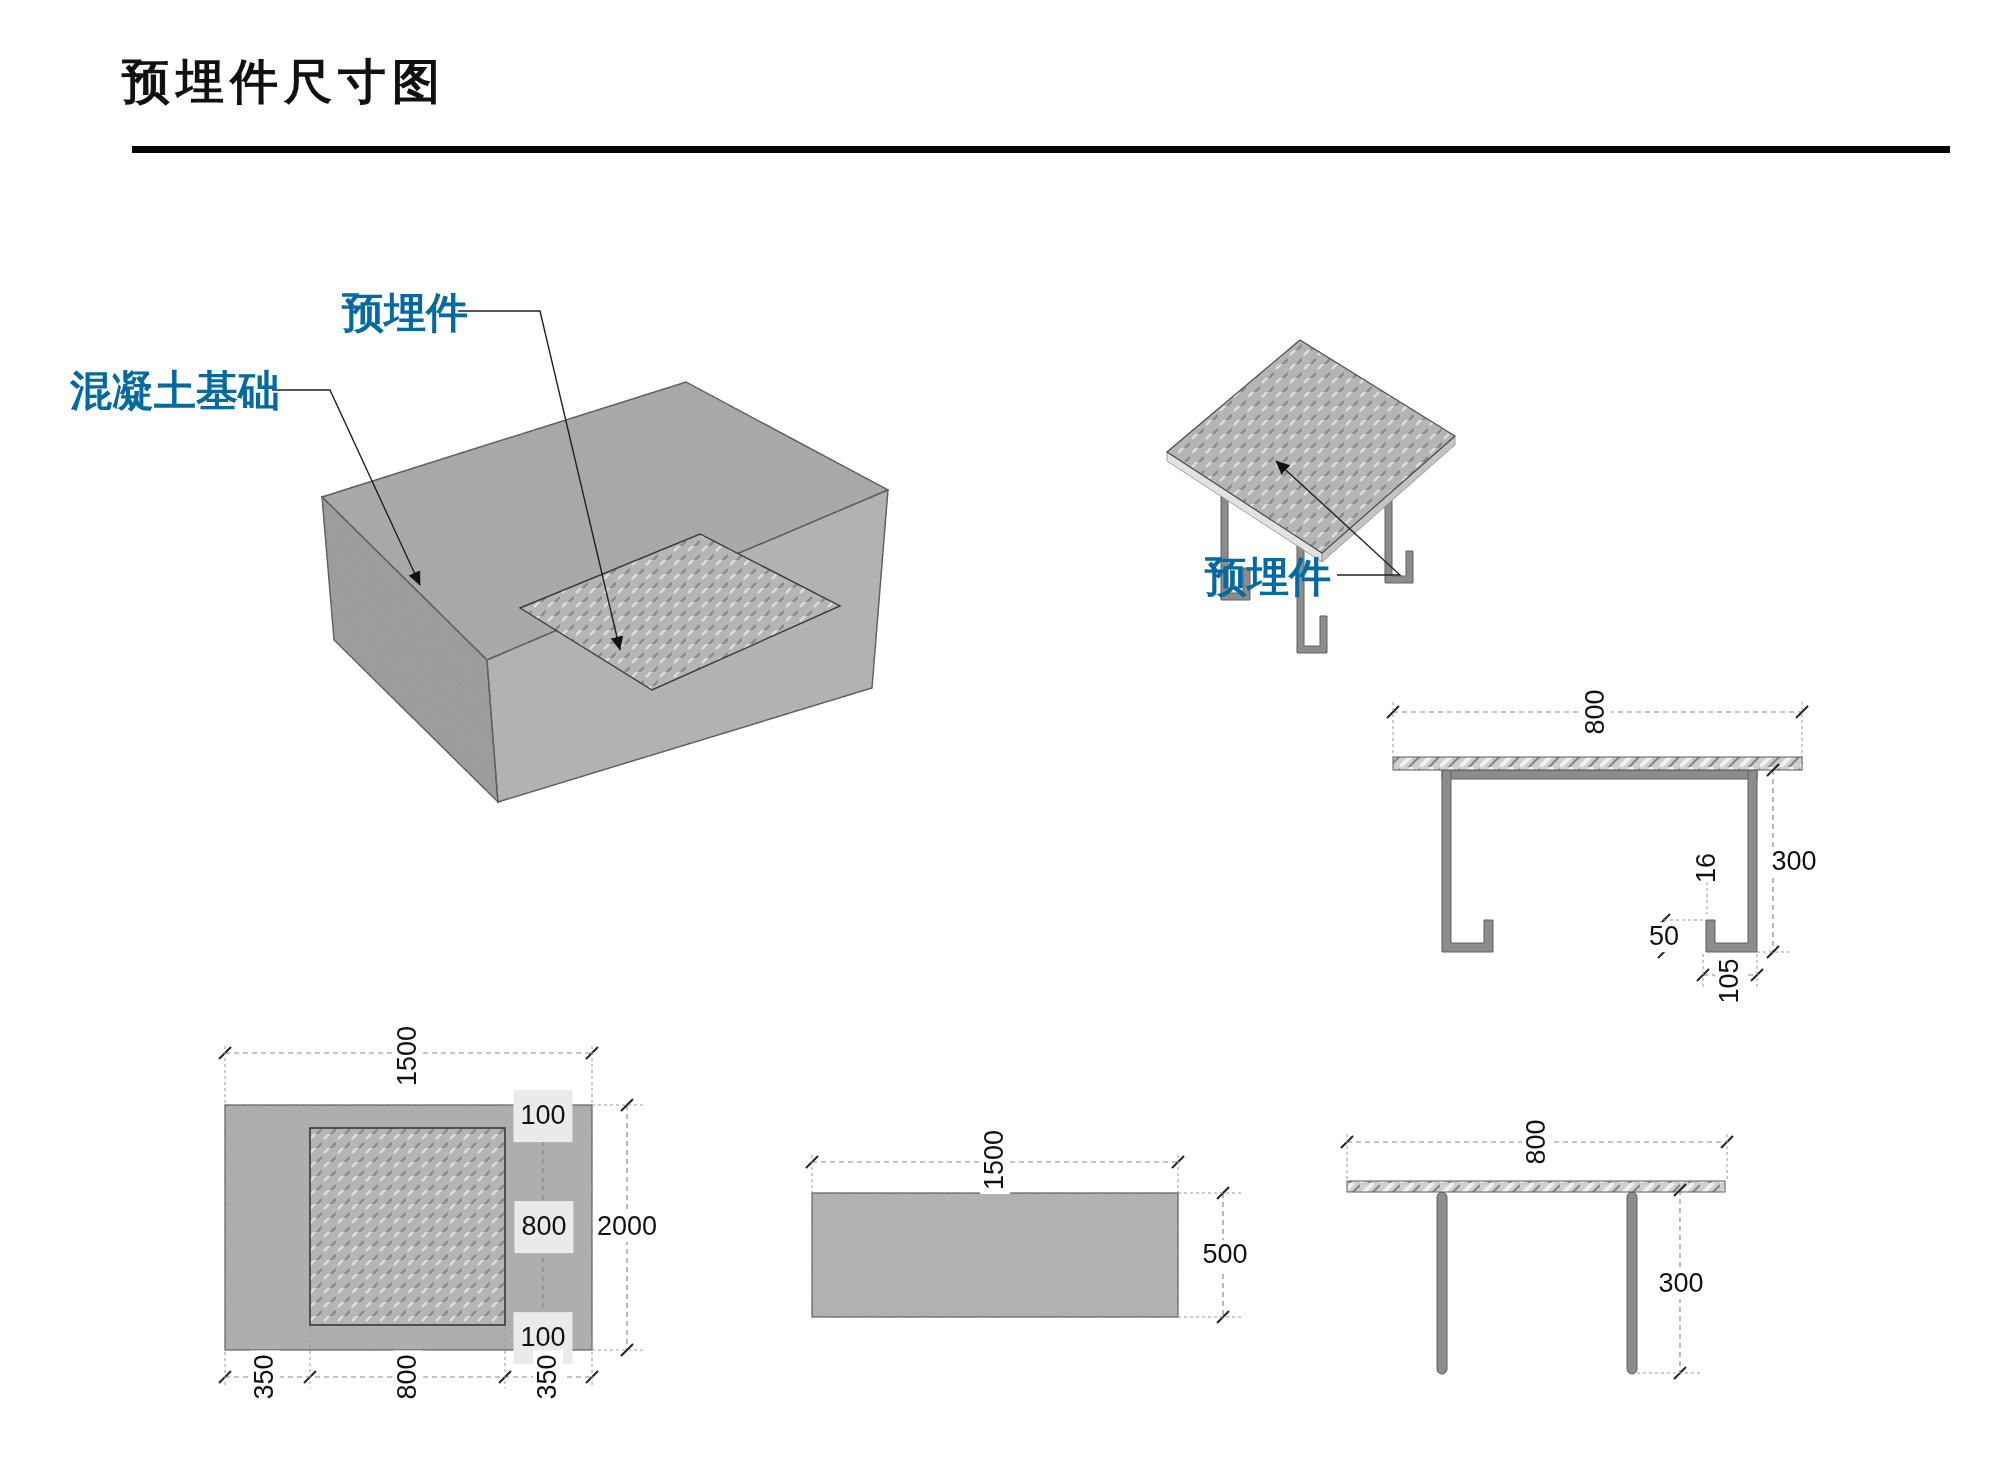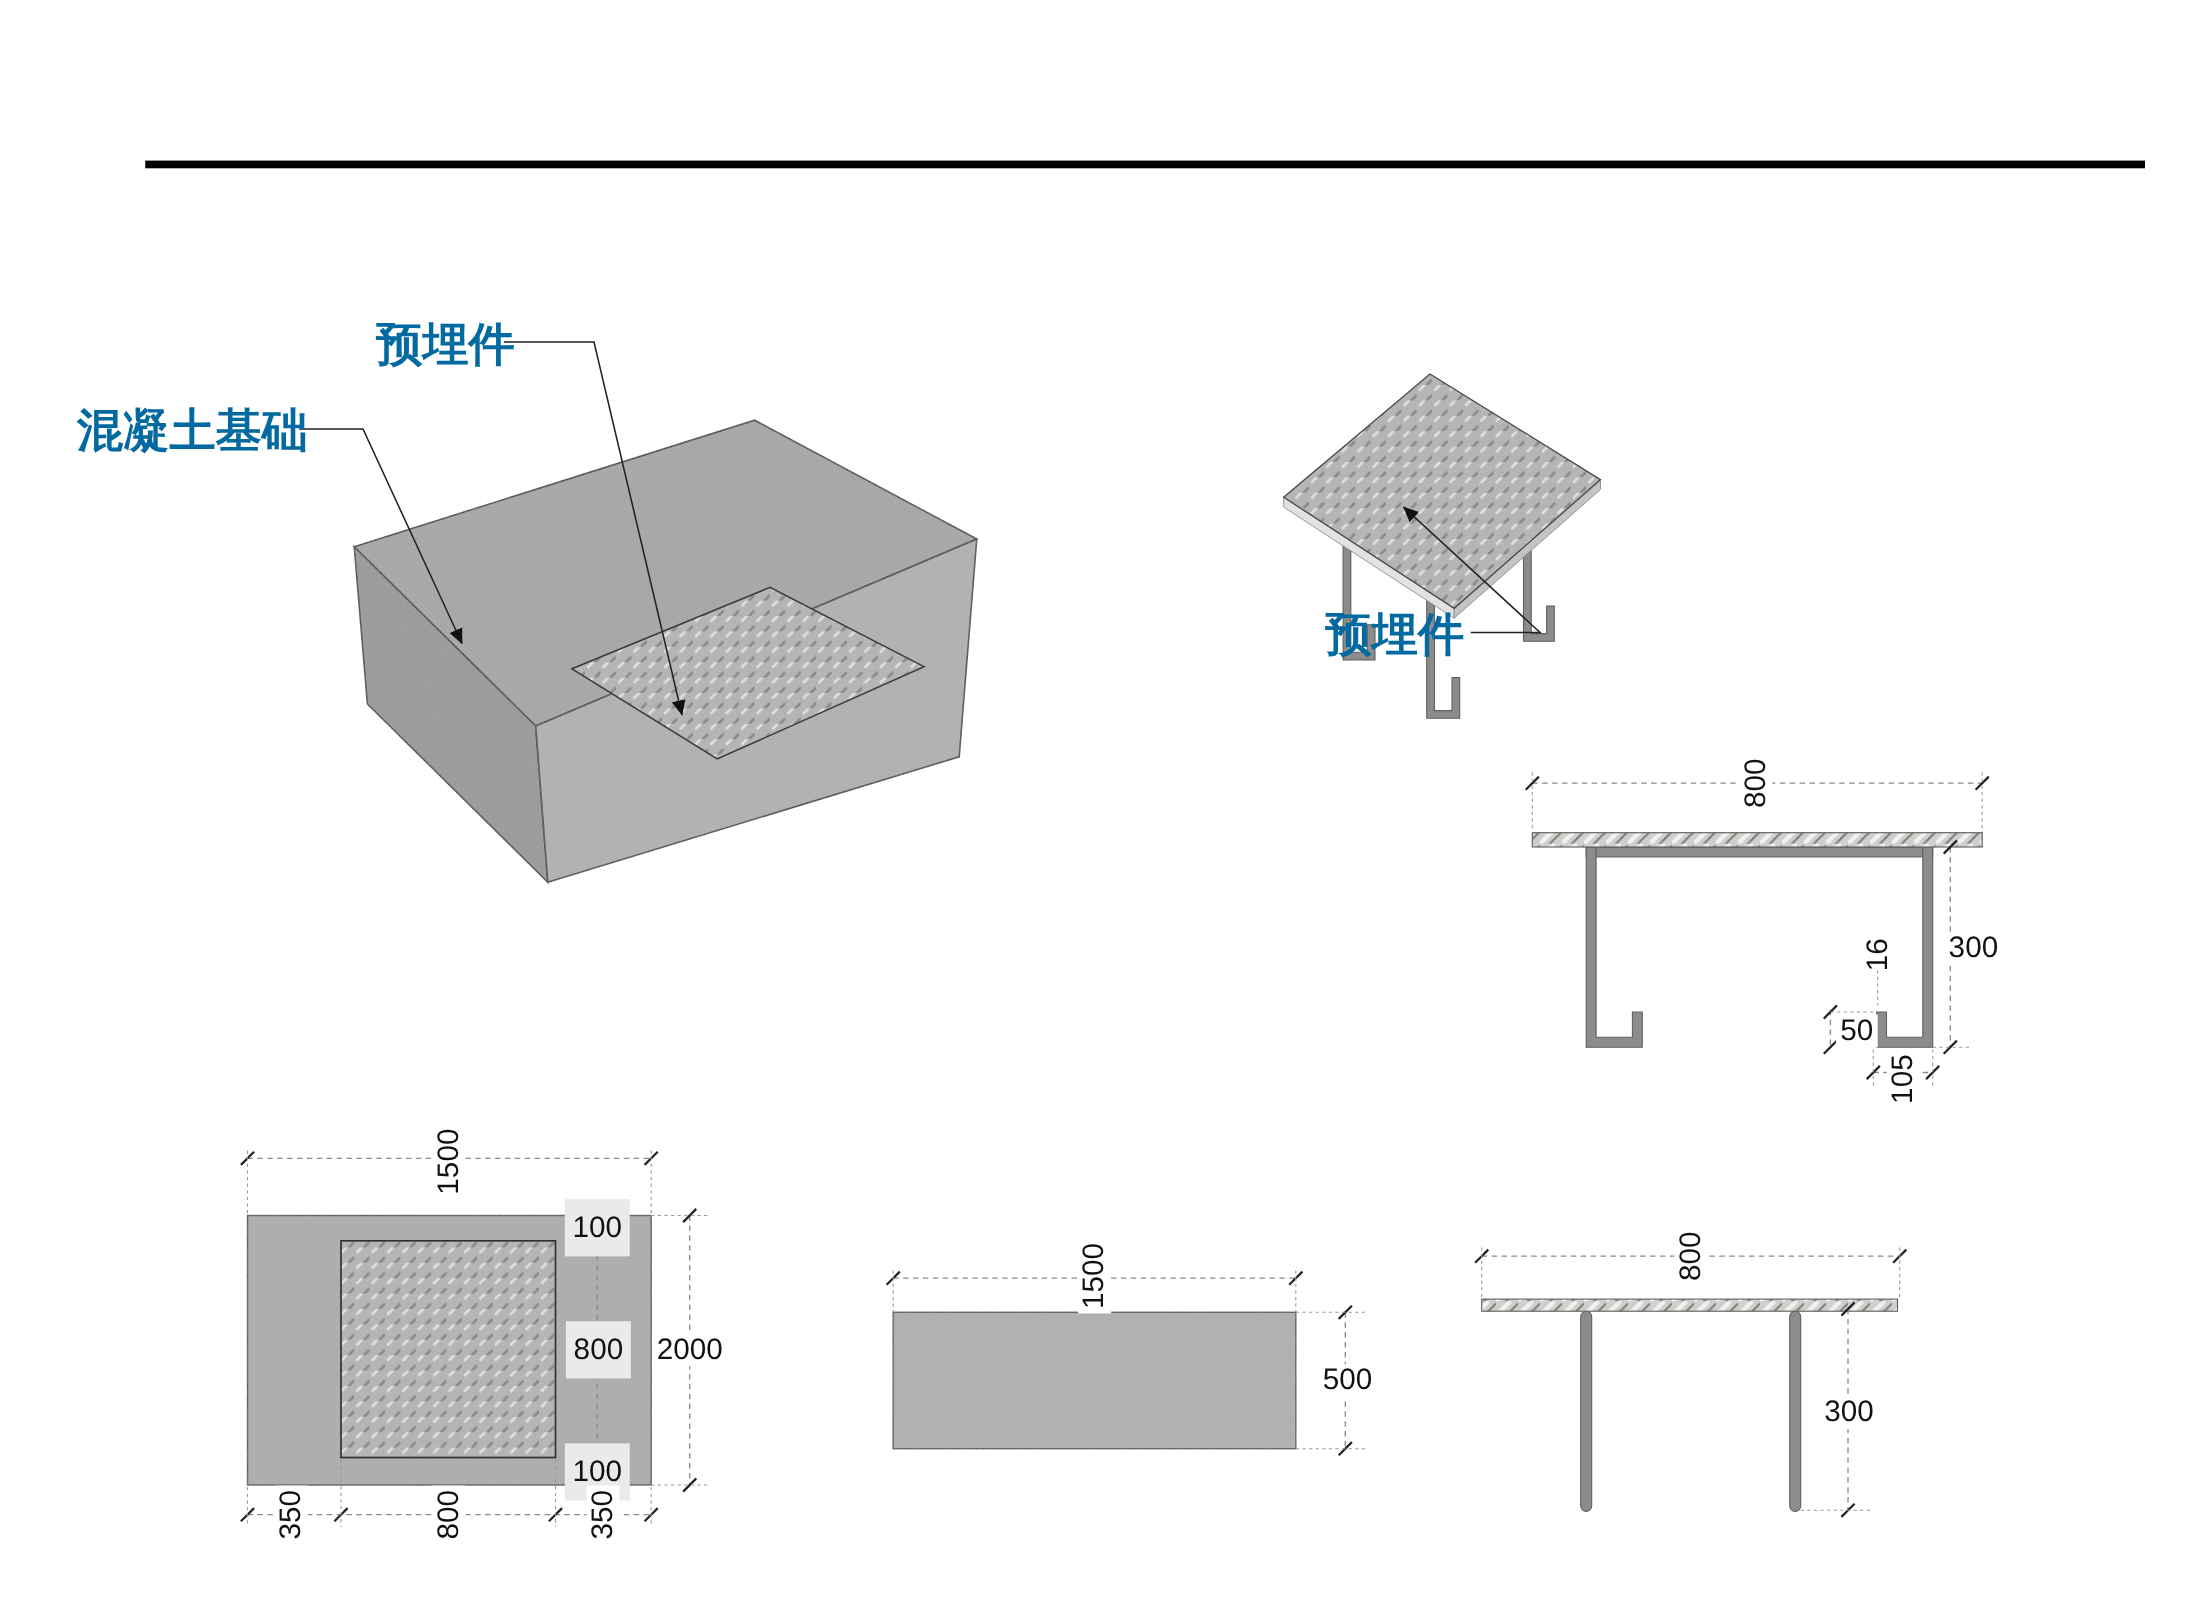--- a/index.html
+++ b/index.html
@@ -161,20 +161,21 @@
       <line class="ext" x1="1178" y1="1155" x2="1178" y2="1193"></line>
 
       <line class="dl" x1="1223" y1="1193" x2="1223" y2="1317"></line>
       <use href="#tk" x="1223" y="1193"></use>
         <use href="#tk" x="1223" y="1317"></use>
       <line class="ext" x1="1178" y1="1193" x2="1242" y2="1193"></line>
       <line class="ext" x1="1178" y1="1317" x2="1242" y2="1317"></line>
     </g>
   </svg>
 
+  <div class="page-title">预埋件尺寸图</div>
   <div class="title-rule"></div>
 
   <div class="callout" style="left:342px;top:285px;">预埋件</div>
   <div class="callout" style="left:70px;top:363px;">混凝土基础</div>
   <div class="callout" style="left:1205px;top:549px;">预埋件</div>
 
   <div class="dim rot bgw" style="left:408px;top:1056px;">1500</div>
   <div class="dim bgl" style="left:543px;top:1116px;">100</div>
   <div class="dim bgl" style="left:544px;top:1227px;">800</div>
   <div class="dim bgl" style="left:543px;top:1338px;">100</div>
@@ -182,19 +183,19 @@
   <div class="dim rot bgw" style="left:265px;top:1377px;">350</div>
   <div class="dim rot bgw" style="left:408px;top:1377px;">800</div>
   <div class="dim rot bgw" style="left:548px;top:1377px;">350</div>
 
   <div class="dim rot bgw" style="left:995px;top:1160px;">1500</div>
   <div class="dim bgw" style="left:1225px;top:1255px;">500</div>
 
   <div class="dim rot bgw" style="left:1596px;top:712px;">800</div>
   <div class="dim bgw" style="left:1794px;top:862px;">300</div>
   <div class="dim rot" style="left:1707px;top:868px;">16</div>
-  <div class="dim bgw" style="left:1664px;top:937px;margin-left:24px;">50</div>
+  <div class="dim bgw" style="left:1664px;top:937px;">50</div>
   <div class="dim rot bgw" style="left:1730px;top:981px;">105</div>
 
   <div class="dim rot bgw" style="left:1537px;top:1142px;">800</div>
   <div class="dim bgw" style="left:1681px;top:1284px;">300</div>
 
 </div>
 
 </body></html>

